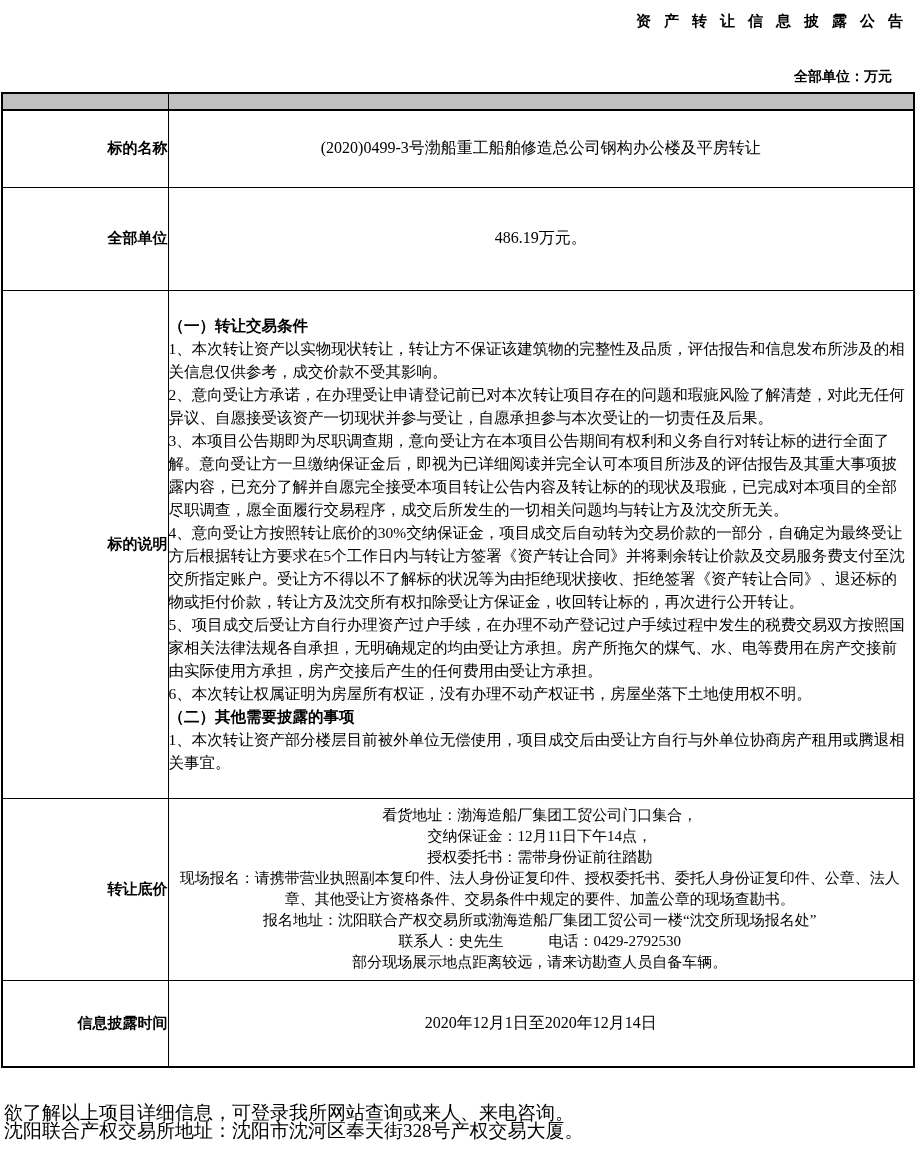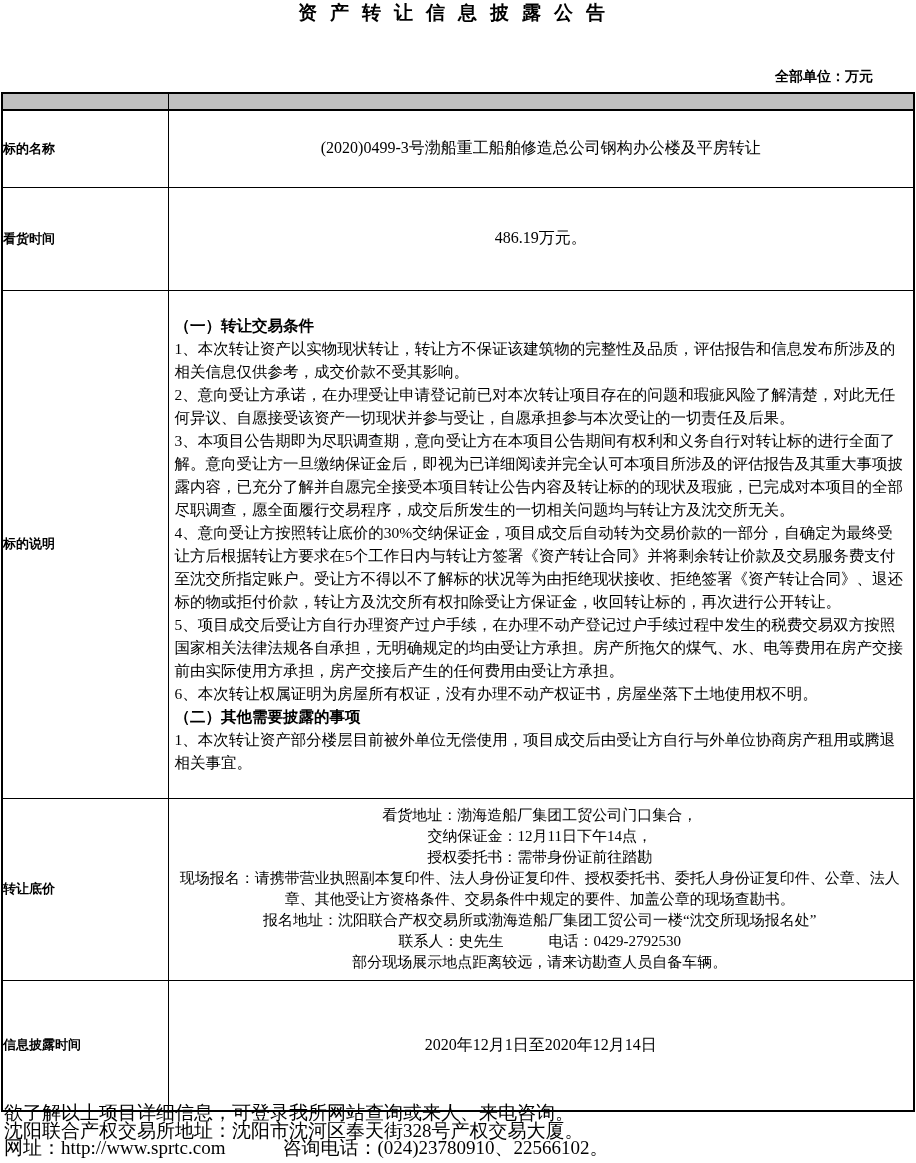--- a/index.html
+++ b/index.html
@@ -4,30 +4,30 @@
 <style>
   * { margin:0; padding:0; box-sizing:border-box; }
   html, body { width:916px; height:1163px; overflow:hidden; }
   body {
     position:relative;
     background:#ffffff;
     color:#000000;
     font-family:"Liberation Serif","DejaVu Serif",serif;
   }
   .title {
-    text-align:center;
-    padding-top:0;
-    font-size:19px;
+    text-align:right;
+    padding-top:12px;
+    font-size:15px;
     font-weight:bold;
     letter-spacing:13px;
   }
   .units-note {
     position:absolute;
     top:68px;
-    right:43px;
+    right:24px;
     font-size:14px;
     font-weight:bold;
   }
   table.doc-table {
     position:absolute;
     top:92px;
     left:1px;
     width:914px;
     border-collapse:collapse;
     table-layout:fixed;
@@ -37,48 +37,48 @@
     border:1px solid #000;
     vertical-align:middle;
     overflow:hidden;
   }
   col.label-col { width:166px; }
   tr.head-row td {
     height:17px;
     border-bottom:2px solid #000;
   }
   td.label-cell {
-    text-align:left;
+    text-align:right;
     font-weight:bold;
-    font-size:13px;
+    font-size:15px;
   }
   td.value-center {
     text-align:center;
     font-size:16px;
   }
   td.desc-cell {
     vertical-align:middle;
-    padding:2px 8px 2px 6px;
+    padding:2px 8px 2px 0;
     font-size:15.5px;
     line-height:23px;
     text-align:left;
   }
   td.survey-cell {
     vertical-align:middle;
     padding:2px 8px 2px 6px;
     font-size:15px;
     line-height:21px;
     text-align:center;
   }
   .bold { font-weight:bold; }
   tr.r1 td { height:77px; }
   tr.r2 td { height:103px; }
   tr.r3 td { height:508px; }
   tr.r4 td { height:182px; }
-  tr.r5 td { height:131px; }
+  tr.r5 td { height:87px; }
   .footer {
     position:absolute;
     top:1104px;
     left:4px;
     font-size:19px;
     line-height:17.5px;
   }
 </style>
 </head>
 <body>
@@ -95,21 +95,21 @@
   <tbody>
       <tr class="head-row">
     <td style="background:#c0c0c0;"></td>
     <td style="background:#c0c0c0;"></td>
   </tr>
   <tr class="r1">
     <td class="label-cell">标的名称</td>
     <td class="value-center">(2020)0499-3号渤船重工船舶修造总公司钢构办公楼及平房转让</td>
   </tr>
   <tr class="r2">
-    <td class="label-cell">看货时间</td>
+    <td class="label-cell">全部单位</td>
     <td class="value-center">486.19万元。</td>
   </tr>
   <tr class="r3">
     <td class="label-cell">标的说明</td>
     <td class="desc-cell">
           <div class="bold">（一）转让交易条件</div>
           <div>1、本次转让资产以实物现状转让，转让方不保证该建筑物的完整性及品质，评估报告和信息发布所涉及的相关信息仅供参考，成交价款不受其影响。</div>
           <div>2、意向受让方承诺，在办理受让申请登记前已对本次转让项目存在的问题和瑕疵风险了解清楚，对此无任何异议、自愿接受该资产一切现状并参与受让，自愿承担参与本次受让的一切责任及后果。</div>
           <div>3、本项目公告期即为尽职调查期，意向受让方在本项目公告期间有权利和义务自行对转让标的进行全面了解。意向受让方一旦缴纳保证金后，即视为已详细阅读并完全认可本项目所涉及的评估报告及其重大事项披露内容，已充分了解并自愿完全接受本项目转让公告内容及转让标的的现状及瑕疵，已完成对本项目的全部尽职调查，愿全面履行交易程序，成交后所发生的一切相关问题均与转让方及沈交所无关。</div>
           <div>4、意向受让方按照转让底价的30%交纳保证金，项目成交后自动转为交易价款的一部分，自确定为最终受让方后根据转让方要求在5个工作日内与转让方签署《资产转让合同》并将剩余转让价款及交易服务费支付至沈交所指定账户。受让方不得以不了解标的状况等为由拒绝现状接收、拒绝签署《资产转让合同》、退还标的物或拒付价款，转让方及沈交所有权扣除受让方保证金，收回转让标的，再次进行公开转让。</div>
@@ -134,14 +134,13 @@
   <tr class="r5">
     <td class="label-cell">信息披露时间</td>
     <td class="value-center">2020年12月1日至2020年12月14日</td>
   </tr>
 </tbody>
   </table>
 
 <div class="footer">
     <div>欲了解以上项目详细信息，可登录我所网站查询或来人、来电咨询。</div>
     <div>沈阳联合产权交易所地址：沈阳市沈河区奉天街328号产权交易大厦。</div>
-    <div>网址：http://www.sprtc.com　　　咨询电话：(024)23780910、22566102。</div>
   </div>
 
 </body></html>

